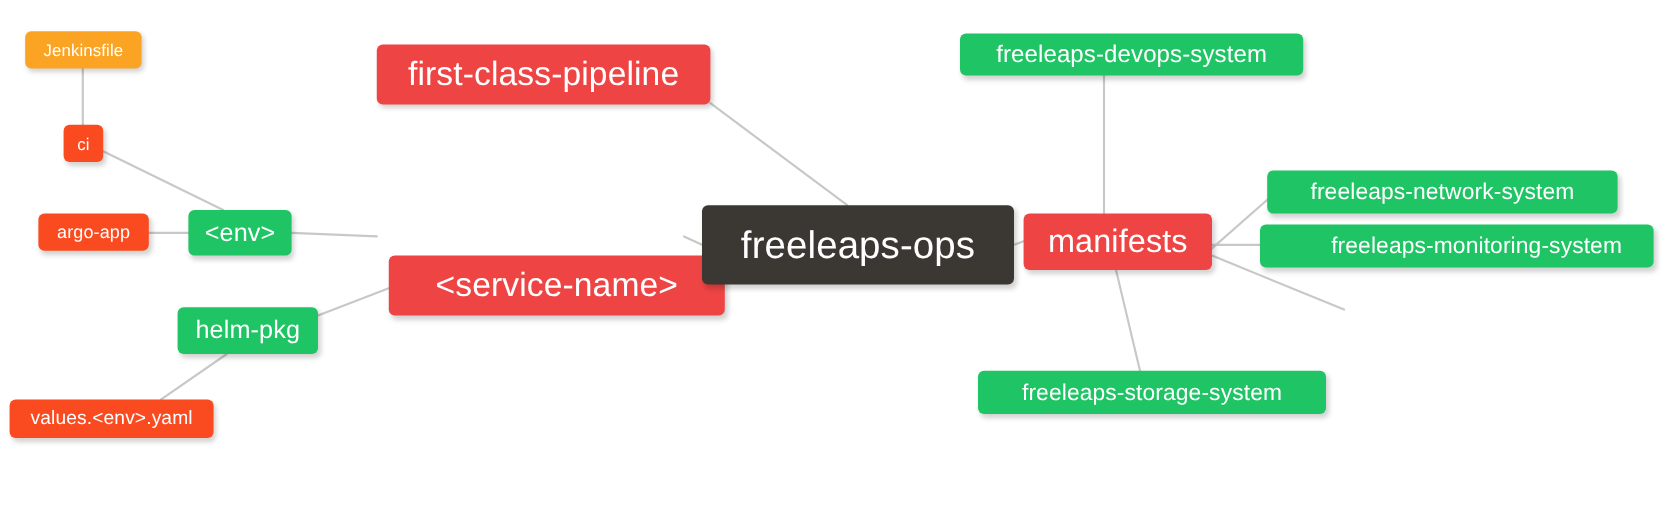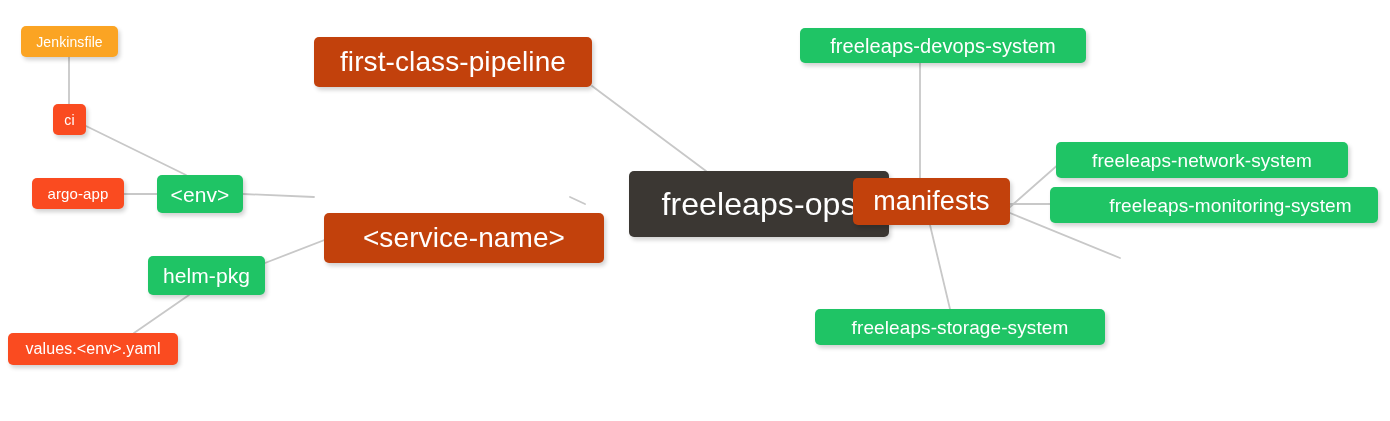--- a/index.html
+++ b/index.html
@@ -39,22 +39,22 @@
     letter-spacing: 0.1px;
     box-shadow: 2px 3px 4px rgba(0,0,0,0.18);
     user-select: none;
   }
   .node-label {
     display: block;
     padding: 0 2px;
   }
 
   
-  .type-root   { background: #3b3733; margin-left: 44px; }
-  .type-blue   { background: #c2410c; }
+  .type-root   { background: #3b3733; }
+  .type-blue   { background: #ef4444; }
   .type-green  { background: #1fc465; }
   .type-orange { background: #fba423; }
   .type-red    { background: #fa4b20; }
 </style>
 </head>
 <body>
 
 <div id="mindmap">
   <svg id="edges" viewBox="0 0 1390 421" width="1390" height="421">
       <line x1="585" y1="204" x2="570" y2="197" stroke="#c8c8c8" stroke-width="1.8" stroke-linecap="round"></line>

